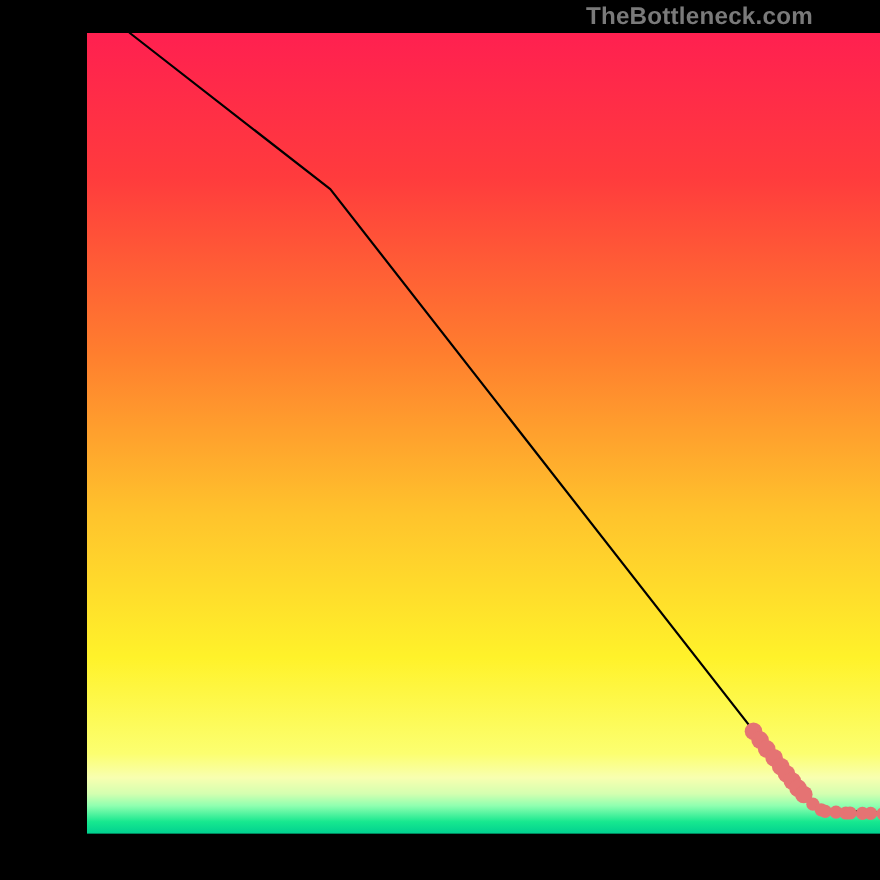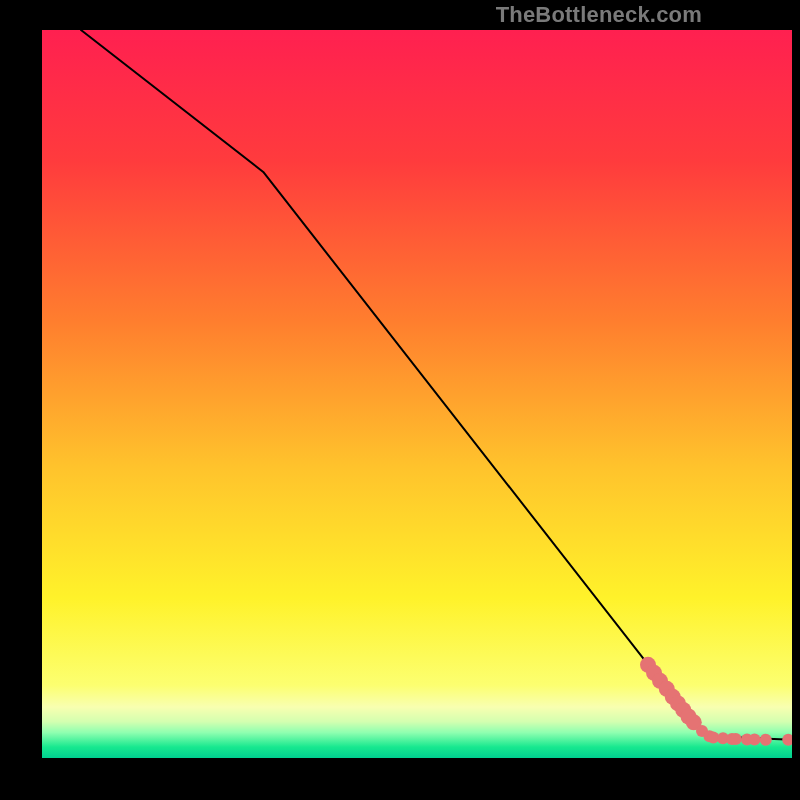--- a/index.html
+++ b/index.html
@@ -2,20 +2,21 @@
 <html><head>
 <meta charset="utf-8">
 <style>
   * { margin: 0; padding: 0; box-sizing: border-box; }
   html, body { width: 800px; height: 800px; overflow: hidden; background: #000; }
   .stage {
     position: relative;
     width: 712px;
     height: 800px;
     background: #000;
+    margin-left: 37px;
   }
   .attribution {
     position: absolute;
     top: 2px;
     right: 10px;
     font-family: Arial, Helvetica, sans-serif;
     font-size: 22px;
     font-weight: bold;
     color: #7a7a7a;
     letter-spacing: 0.2px;

